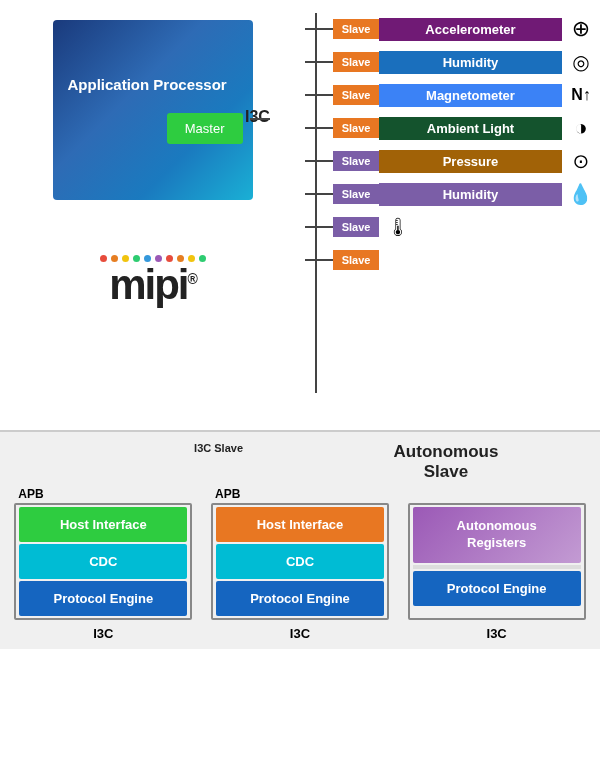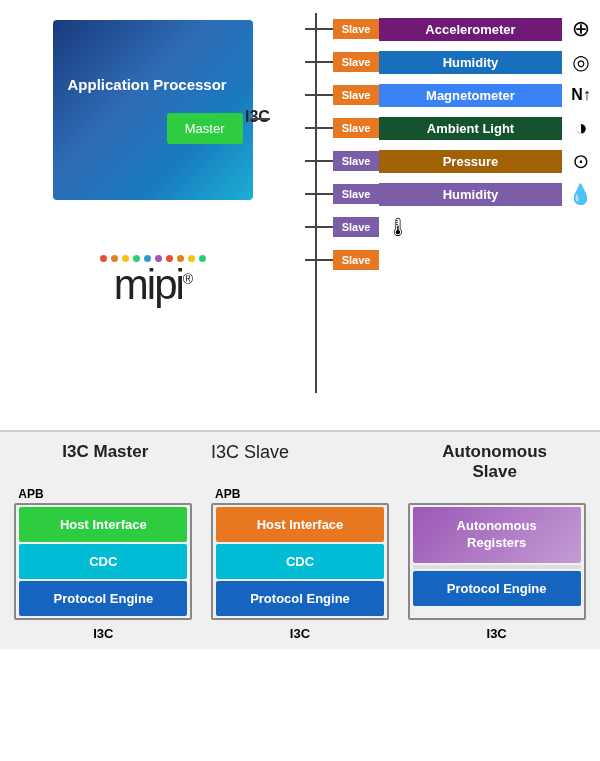--- a/index.html
+++ b/index.html
@@ -84,21 +84,21 @@
       gap: 4px;
       margin-bottom: 2px;
     }
     .mipi-dot {
       width: 7px;
       height: 7px;
       border-radius: 50%;
     }
     .mipi-text {
       font-size: 42px;
-      font-weight: 400;
+      font-weight: 700;
       color: #222;
       font-family: Arial, sans-serif;
       letter-spacing: -2px;
       line-height: 1;
       text-align: center;
     }
     .mipi-reg {
       font-size: 14px;
       color: #222;
       vertical-align: super;
@@ -301,22 +301,21 @@
       <div style="width:28px;height:2px;background:#444;flex-shrink:0;"></div>
       <div class="slave-badge" style="background:#e87722;">Slave</div>
       <div class="slave-icon"></div>
     </div>
   </div>
 </div>
 
 <div class="bottom-section" style="background:#f0f0f0;padding:10px 8px 8px 8px;border-top:2px solid #ccc;">
 
   <div class="bottom-titles-row">
-    <div class="block-title" style="width:178px;text-align:center;font-size:17px;font-weight:bold;">I3C Master</div>
-    <div class="block-title" style="width:178px;text-align:left;font-size:18px;font-weight:normal;">I3C Slave</div>
+    <div class="block-title" style="width:178px;text-align:right;font-size:11px;font-weight:bold;">I3C Slave</div>
     <div class="block-title" style="width:178px;text-align:center;font-size:17px;font-weight:bold;line-height:1.2;">Autonomous<br>Slave</div>
   </div>
 
   <div style="display:flex;justify-content:space-around;gap:6px;margin-bottom:2px;">
     <div style="width:178px;font-size:12px;font-weight:bold;padding-left:4px;">APB</div>
     <div style="width:178px;font-size:12px;font-weight:bold;padding-left:4px;">APB</div>
     <div style="width:178px;font-size:12px;font-weight:bold;padding-left:4px;"></div>
   </div>
 
   <div class="blocks-row">

